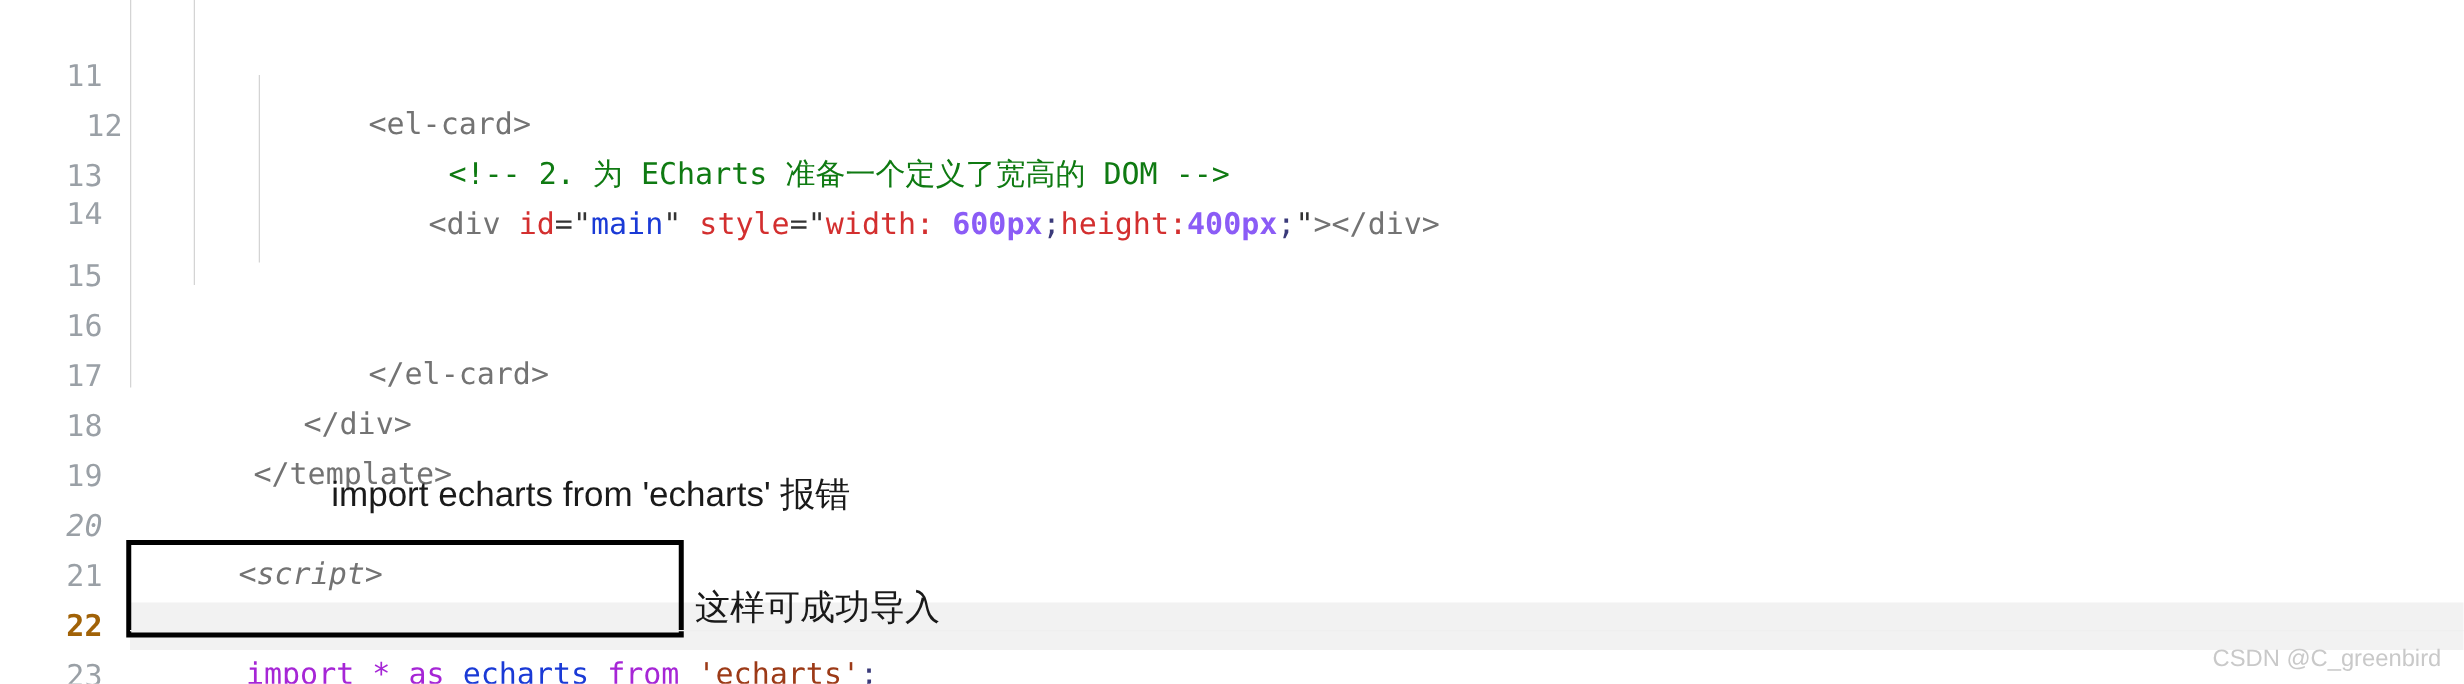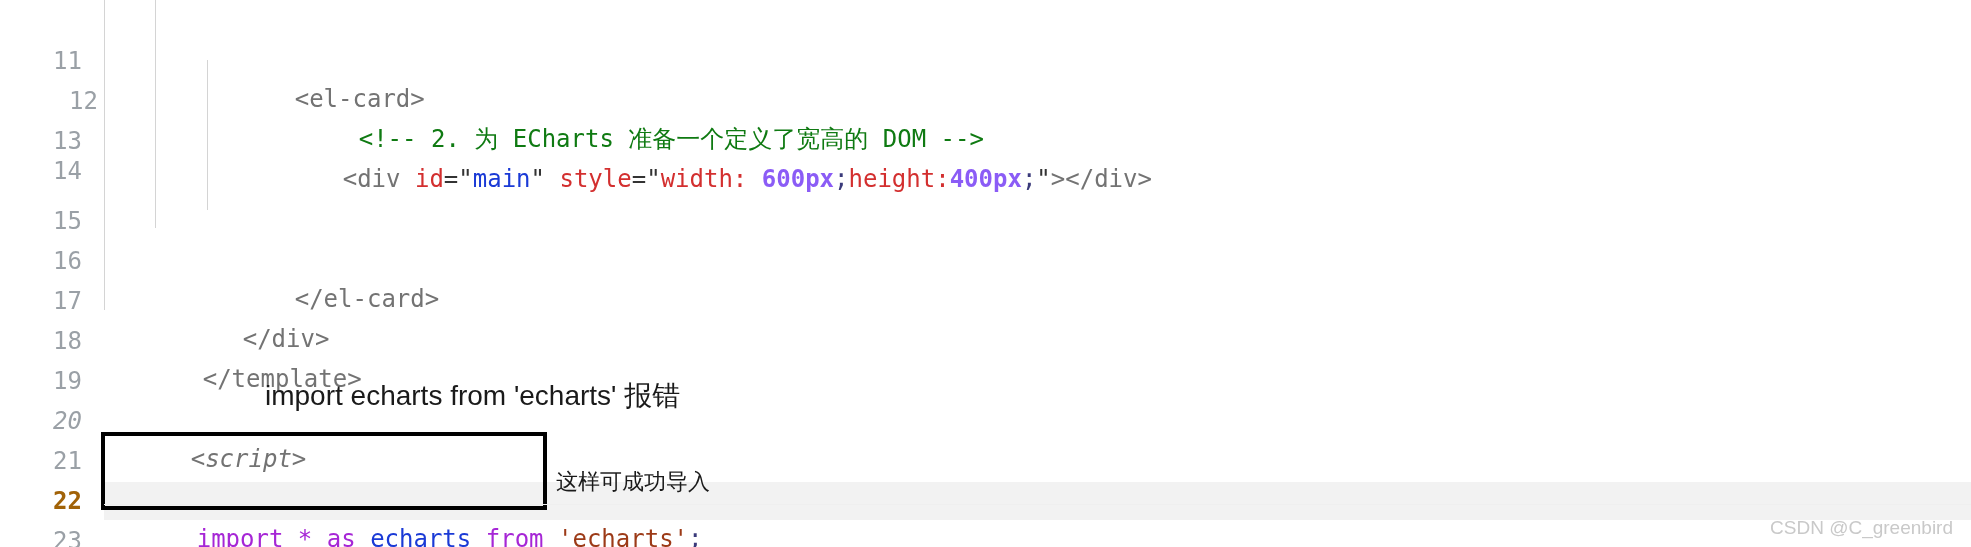--- a/index.html
+++ b/index.html
@@ -231,19 +231,19 @@
     </span>
   </div>
 
   <div class="code-line" style="position:absolute; left:0; top:522px; width:100%;">
     <span class="gutter-num">23</span>
   </div>
 
   <div id="hl-box" style="left:101px; top:432px; width:446px; height:78px;"></div>
 
   <div class="annotation" style="left:265px; top:377px; font-size:28px;">import echarts from 'echarts' 报错</div>
-  <div class="annotation" style="left:556px; top:467px; font-size:22px;">这样可成功导入</div>
+  <div class="annotation" style="left:556px; top:467px; font-size:28px;">这样可成功导入</div>
 
   <div id="bottom-rule"></div>
 
   <div id="watermark">CSDN @C_greenbird</div>
 
 </div>
 
 </body></html>

